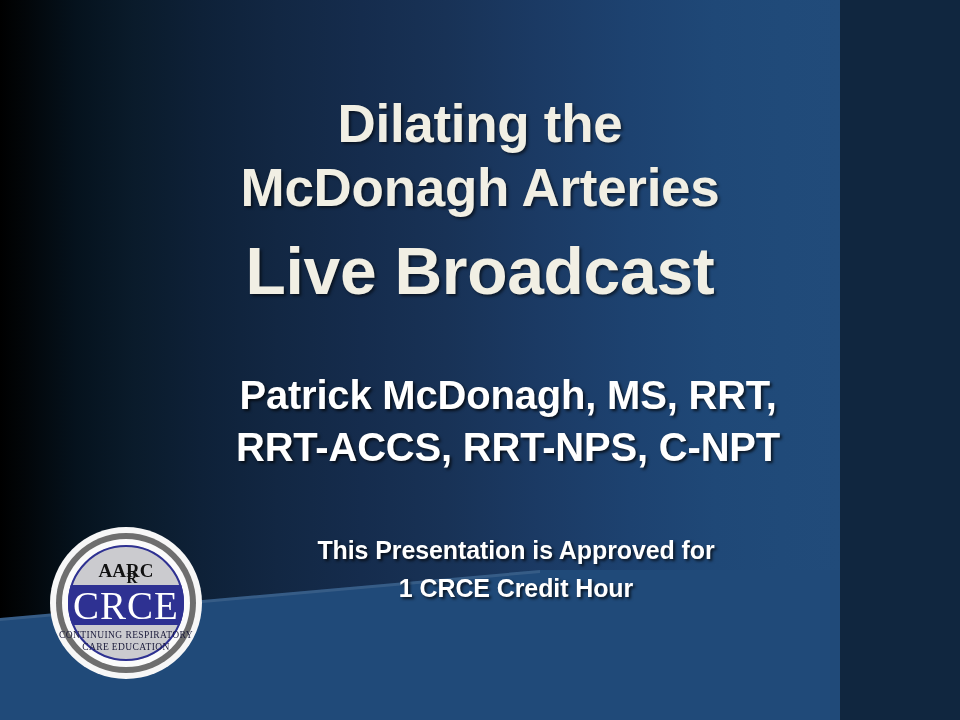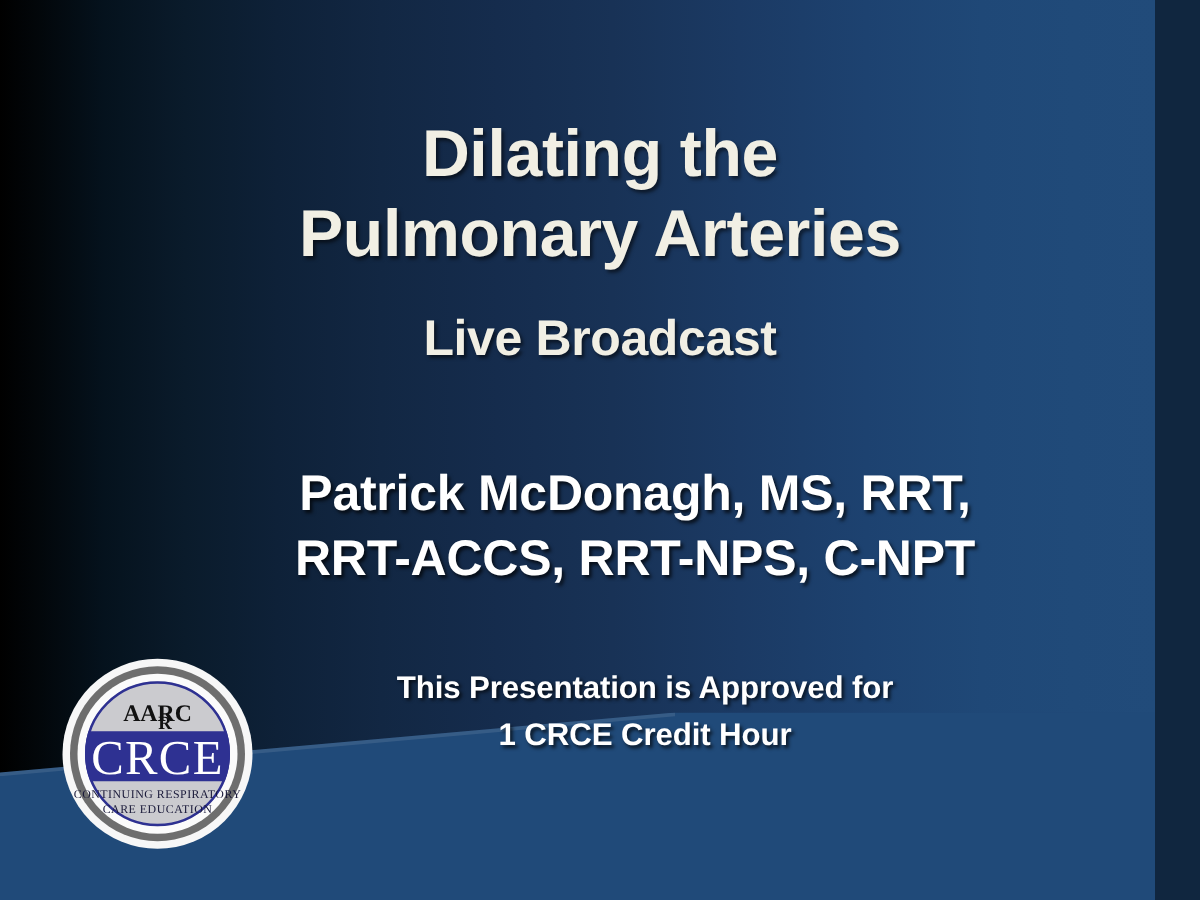--- a/index.html
+++ b/index.html
@@ -2,21 +2,21 @@
 <html><head>
 <meta charset="utf-8">
 <style>
   html, body {
     margin: 0;
     padding: 0;
     background: #10263f;
   }
   #slide {
     position: relative;
-    width: 924px;
+    width: 840px;
     height: 720px;
     overflow: hidden;
     font-family: "Liberation Sans", sans-serif;
     
     background: linear-gradient(
       to right,
       #000000 0%,
       #020609 3%,
       #05121d 9%,
       #0a1b2b 16%,
@@ -71,21 +71,21 @@
   }
   #title-1 { position: absolute; top: 92px;  width: 960px; }
   #title-2 { position: absolute; top: 156px; width: 960px; }
 
   .subtitle-line {
     position: absolute;
     top: 240px;
     width: 960px;
     color: #f1efe4;
     font-weight: bold;
-    font-size: 40px;
+    font-size: 66px;
     line-height: 62px;
     letter-spacing: -0.3px;
     text-shadow: 2px 2px 3px rgba(0,0,0,0.55);
   }
 
   .presenter-line {
     position: absolute;
     width: 960px;
     color: #ffffff;
     font-weight: bold;
@@ -127,21 +127,21 @@
 <body>
 
 <div id="slide">
 
   <div class="bottom-wedge"></div>
   <div class="wedge-edge"></div>
 
   <div class="text-stack">
 
     <div id="title-1" class="title-line">Dilating the</div>
-    <div id="title-2" class="title-line">Pulmonary Arteries</div>
+    <div id="title-2" class="title-line">McDonagh Arteries</div>
 
     <div class="subtitle-line">Live Broadcast</div>
 
     <div id="presenter-1" class="presenter-line">Patrick McDonagh, MS, RRT,</div>
     <div id="presenter-2" class="presenter-line">RRT-ACCS, RRT-NPS, C-NPT</div>
 
     <div id="approval-1" class="approval-line">This Presentation is Approved for</div>
     <div id="approval-2" class="approval-line">1 CRCE Credit Hour</div>
 
   </div>

